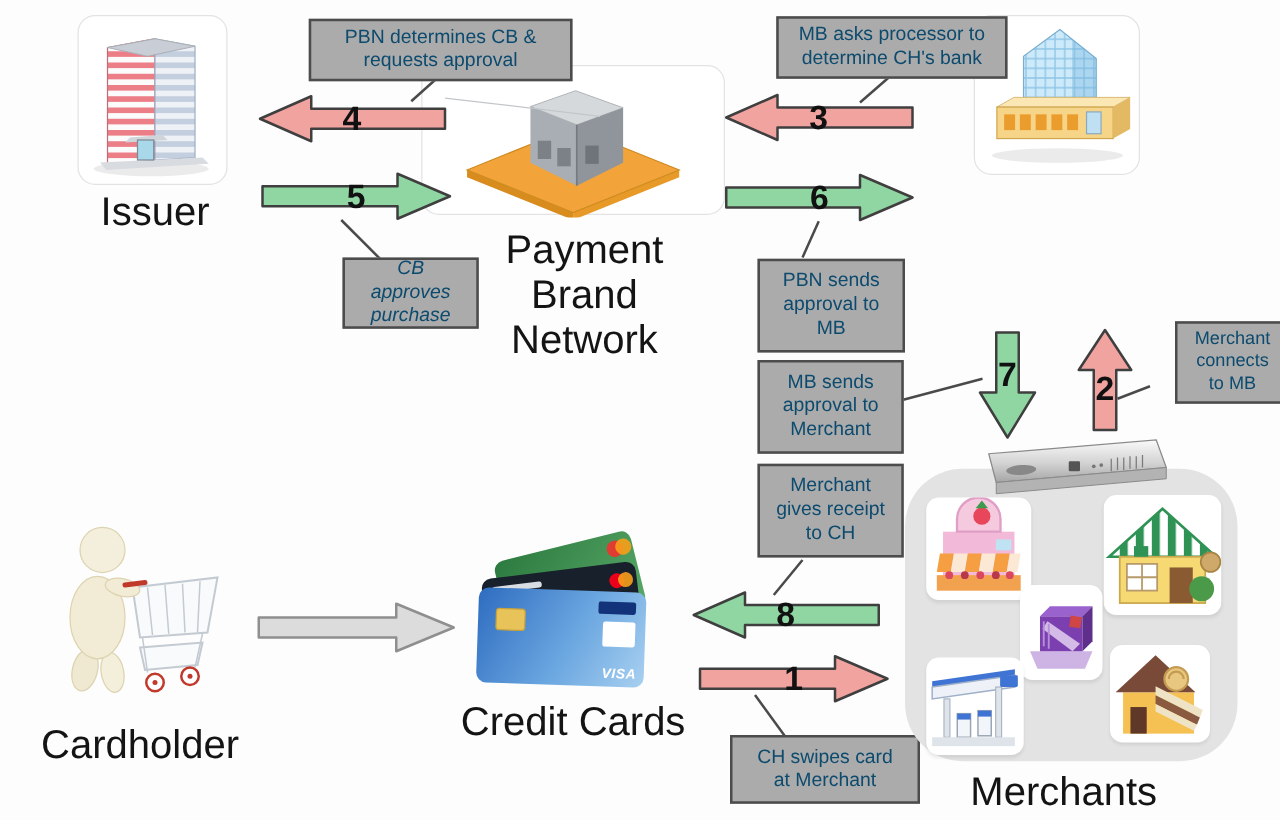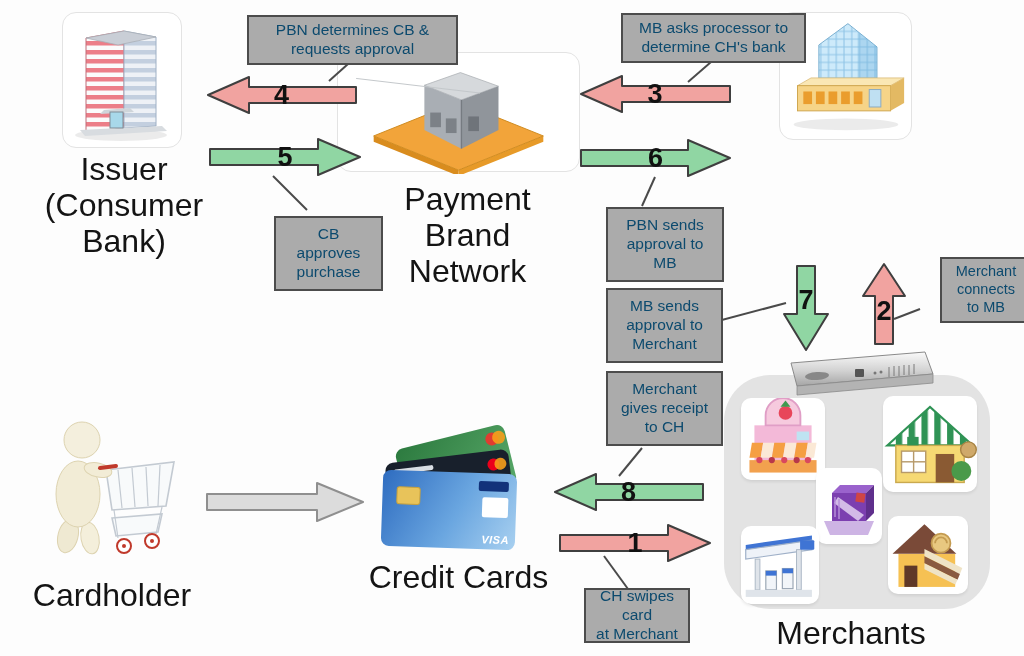--- a/index.html
+++ b/index.html
@@ -63,21 +63,21 @@
       </defs>
       <ellipse cx="55" cy="121" rx="46" ry="6" fill="#000" opacity="0.08"></ellipse>
       <polygon points="20,24 58,17 58,114 20,120" fill="url(#pRed)" stroke="#c06d78" stroke-width="1"></polygon>
       <polygon points="58,17 90,23 90,112 58,114" fill="url(#pSide)" stroke="#9fb0c5" stroke-width="1"></polygon>
       <polygon points="20,24 58,17 90,23 52,31" fill="#c9ced6" stroke="#aab0b8" stroke-width="0.8"></polygon>
       <polygon points="14,116 96,112 101,117 19,122" fill="#d8dce0"></polygon>
       <polygon points="38,96 64,94 68,98 34,100" fill="#cfd5da"></polygon>
       <rect x="44" y="98" width="13" height="16" fill="#a8d8ea" stroke="#7f8b96" stroke-width="1"></rect>
     </svg>
   </div>
-  <div class="elabel" style="left:0px;top:151px;width:248px;"><span>Issuer</span><br><span>(Consumer Bank)</span></div>
+  <div class="elabel" style="left:0px;top:151px;width:248px;"><span>Issuer</span><br></div>
 
   <div class="abs" style="left:356px;top:56px;width:205px;height:118px;">
     <svg viewBox="0 0 210 121" width="205" height="118">
       <polygon points="18,82 18,88 105,123 105,117" fill="#d98c1e"></polygon>
       <polygon points="192,82 192,88 105,123 105,117" fill="#e79a28"></polygon>
       <polygon points="18,82 105,47 192,82 105,117" fill="#f2a43a" stroke="#cf8a1e" stroke-width="1"></polygon>
       <polygon points="70,30 107,17 146,31 108,45" fill="#d6d9dc" stroke="#aeb2b6" stroke-width="0.8"></polygon>
       <polygon points="70,30 108,45 108,95 70,76" fill="#a9aeb4"></polygon>
       <polygon points="108,45 146,31 146,76 108,95" fill="#90959b"></polygon>
       <line x1="108" y1="45" x2="108" y2="95" stroke="#767b81" stroke-width="1.4"></line>
@@ -111,36 +111,36 @@
       <rect x="61" y="78" width="9" height="13" fill="#ea9d2d"></rect>
       <rect x="74" y="78" width="9" height="13" fill="#ea9d2d"></rect>
       <rect x="90" y="76" width="12" height="18" fill="#bfe0f2" stroke="#8aa9c0" stroke-width="1"></rect>
     </svg>
   </div>
 
   <div class="callout" style="left:226px;top:15px;width:211px;height:50px;">PBN determines CB &amp;
 requests approval</div>
   <div class="callout" style="left:600px;top:13px;width:185px;height:50px;">MB asks processor to
 determine CH's bank</div>
-  <div class="callout" style="left:253px;top:216px;width:109px;height:75px;">CB
+  <div class="callout" style="left:253px;top:206px;width:109px;height:57px;font-style:italic;">CB
 approves
 purchase</div>
   <div class="callout" style="left:585px;top:207px;width:118px;height:75px;">PBN sends
 approval to
 MB</div>
   <div class="callout" style="left:585px;top:288px;width:117px;height:75px;">MB sends
 approval to
 Merchant</div>
   <div class="callout" style="left:585px;top:371px;width:117px;height:75px;">Merchant
 gives receipt
 to CH</div>
   <div class="callout" style="left:919px;top:257px;width:92px;height:66px;font-size:14.5px;">Merchant
 connects
 to MB</div>
-  <div class="callout" style="left:563px;top:588px;width:106px;height:55px;">CH swipes card
+  <div class="callout" style="left:563px;top:588px;width:152px;height:55px;">CH swipes card
 at Merchant</div>
 
   <div class="arrow" style="left:205px;top:75px;width:153px;height:40px;">
     <svg viewBox="0 0 153 40">
         <polygon class="fill-pink" points="151,12 44,12 44,2 3,20 44,38 44,28 151,28"></polygon>
       </svg>
     <span class="num">4</span>
   </div>
   <div class="arrow" style="left:208px;top:137px;width:154px;height:40px;">
     <svg viewBox="0 0 154 40">

